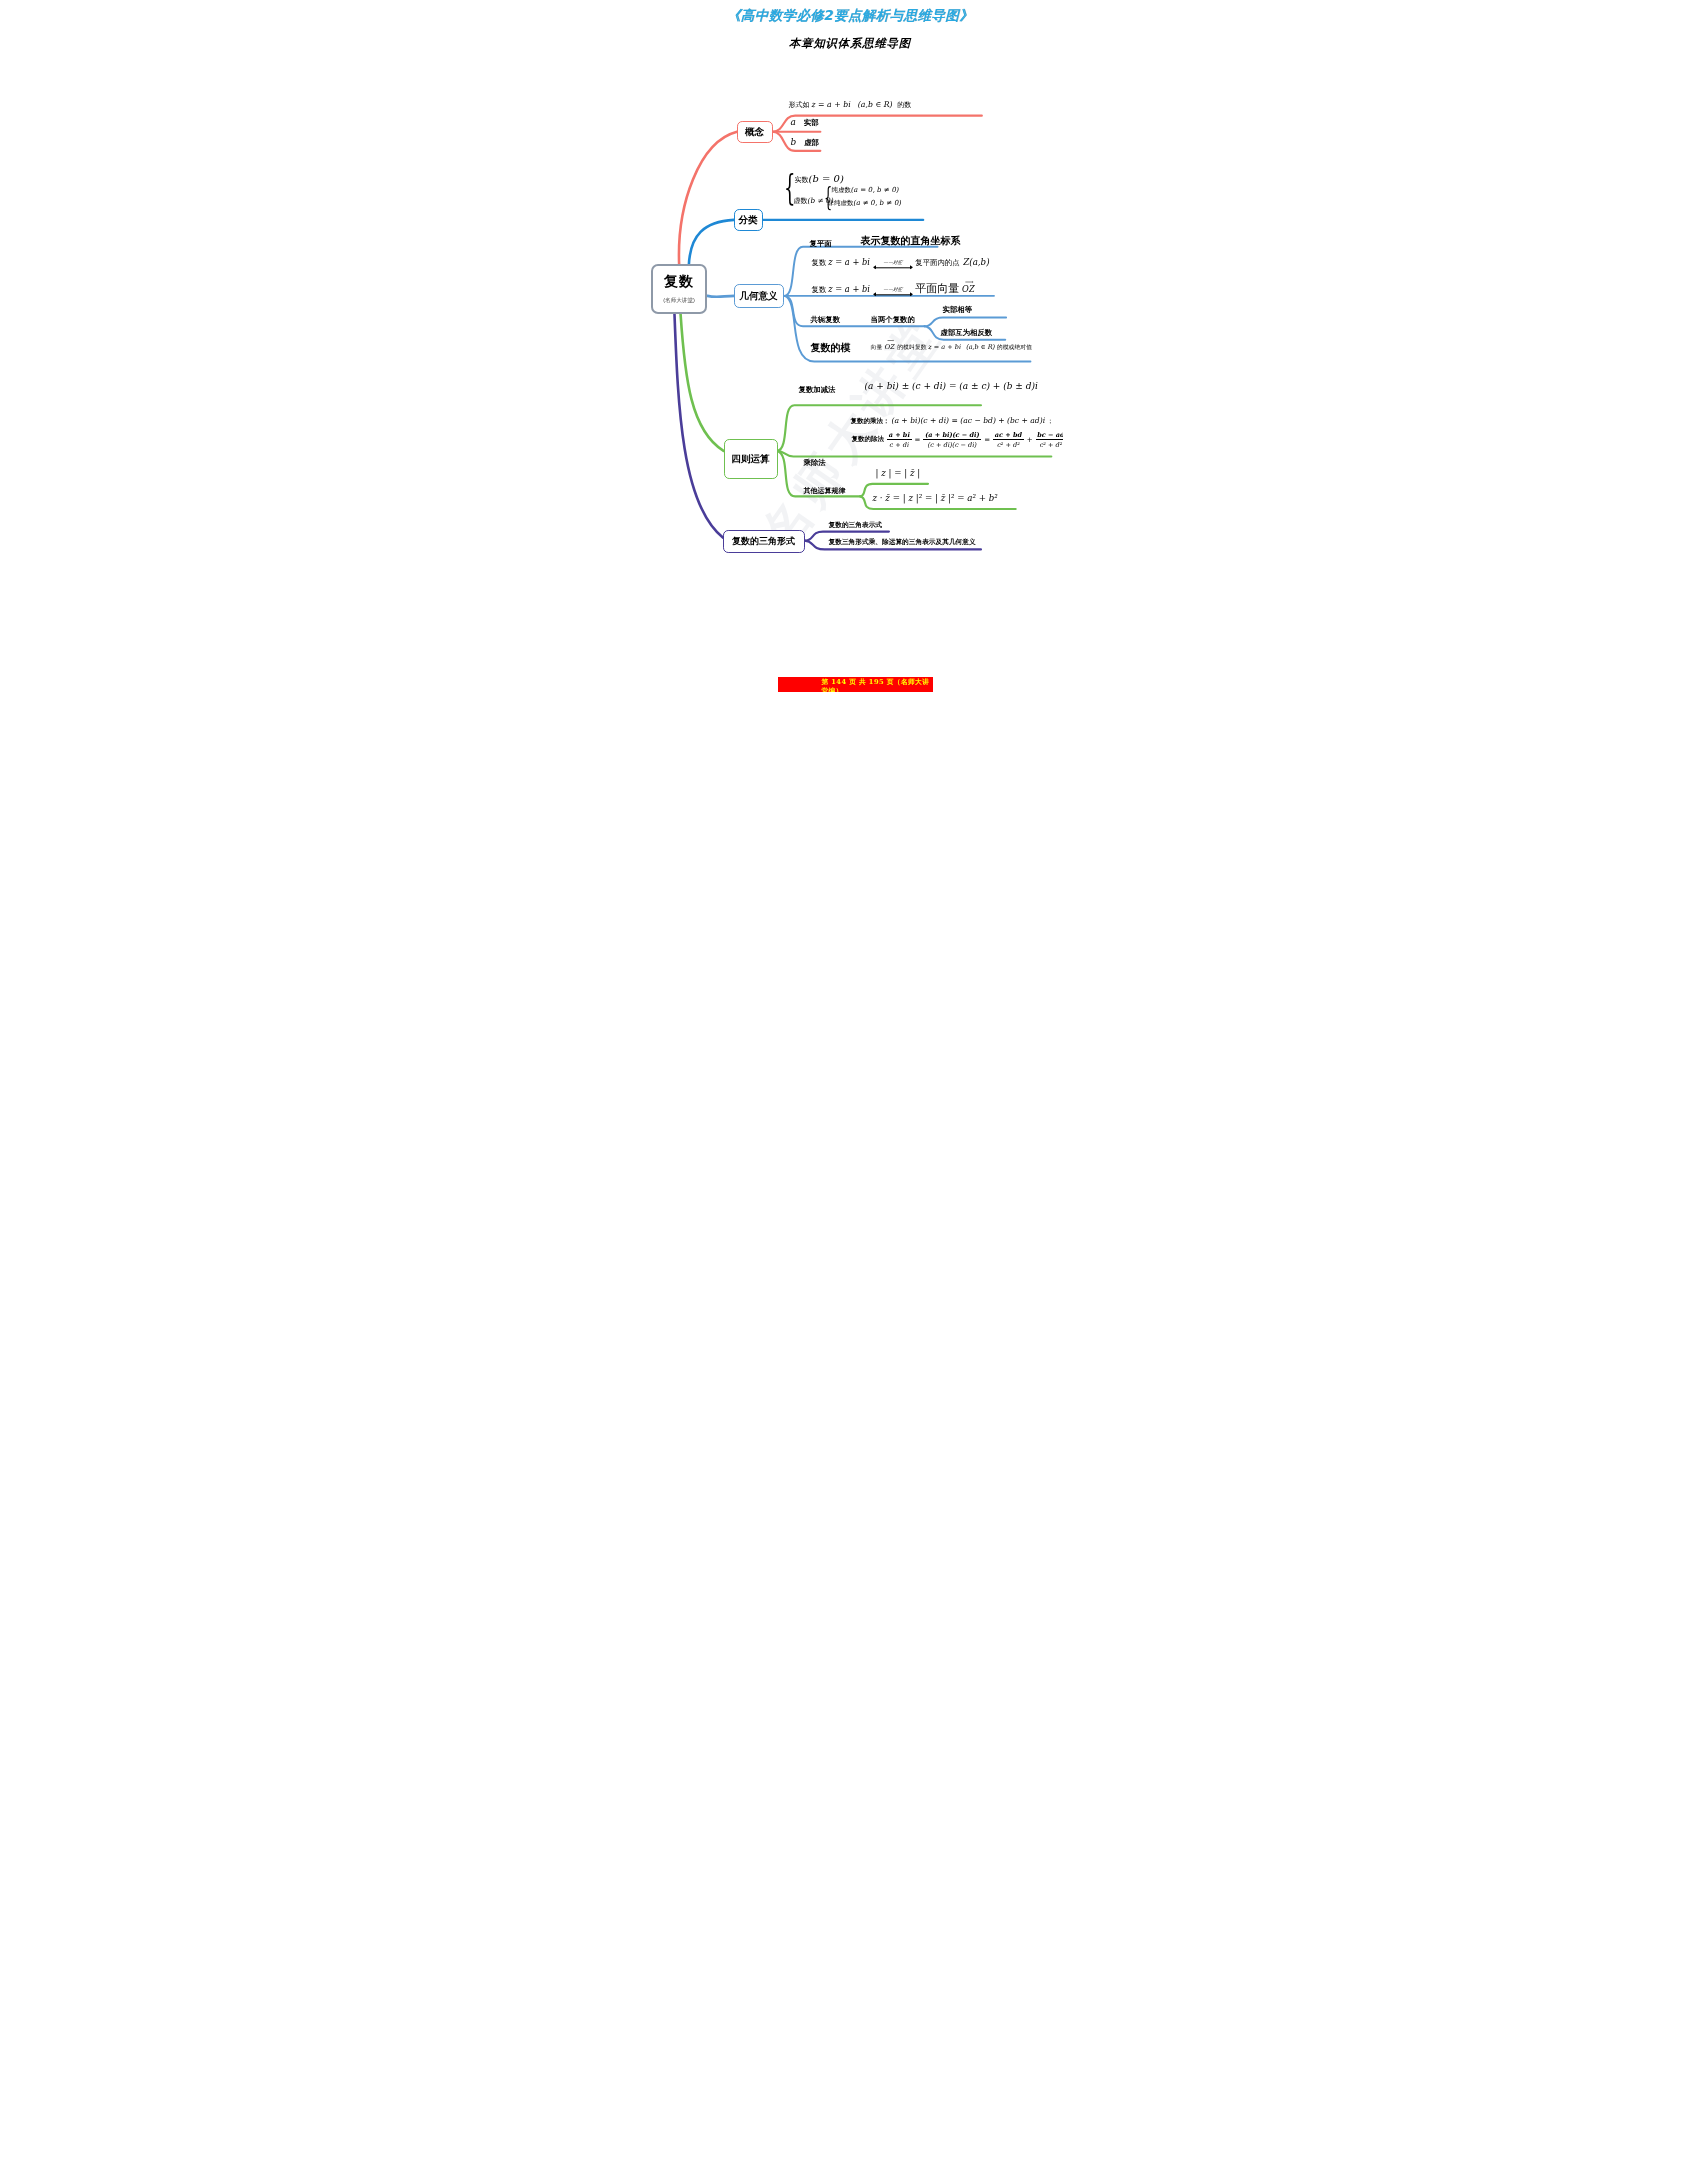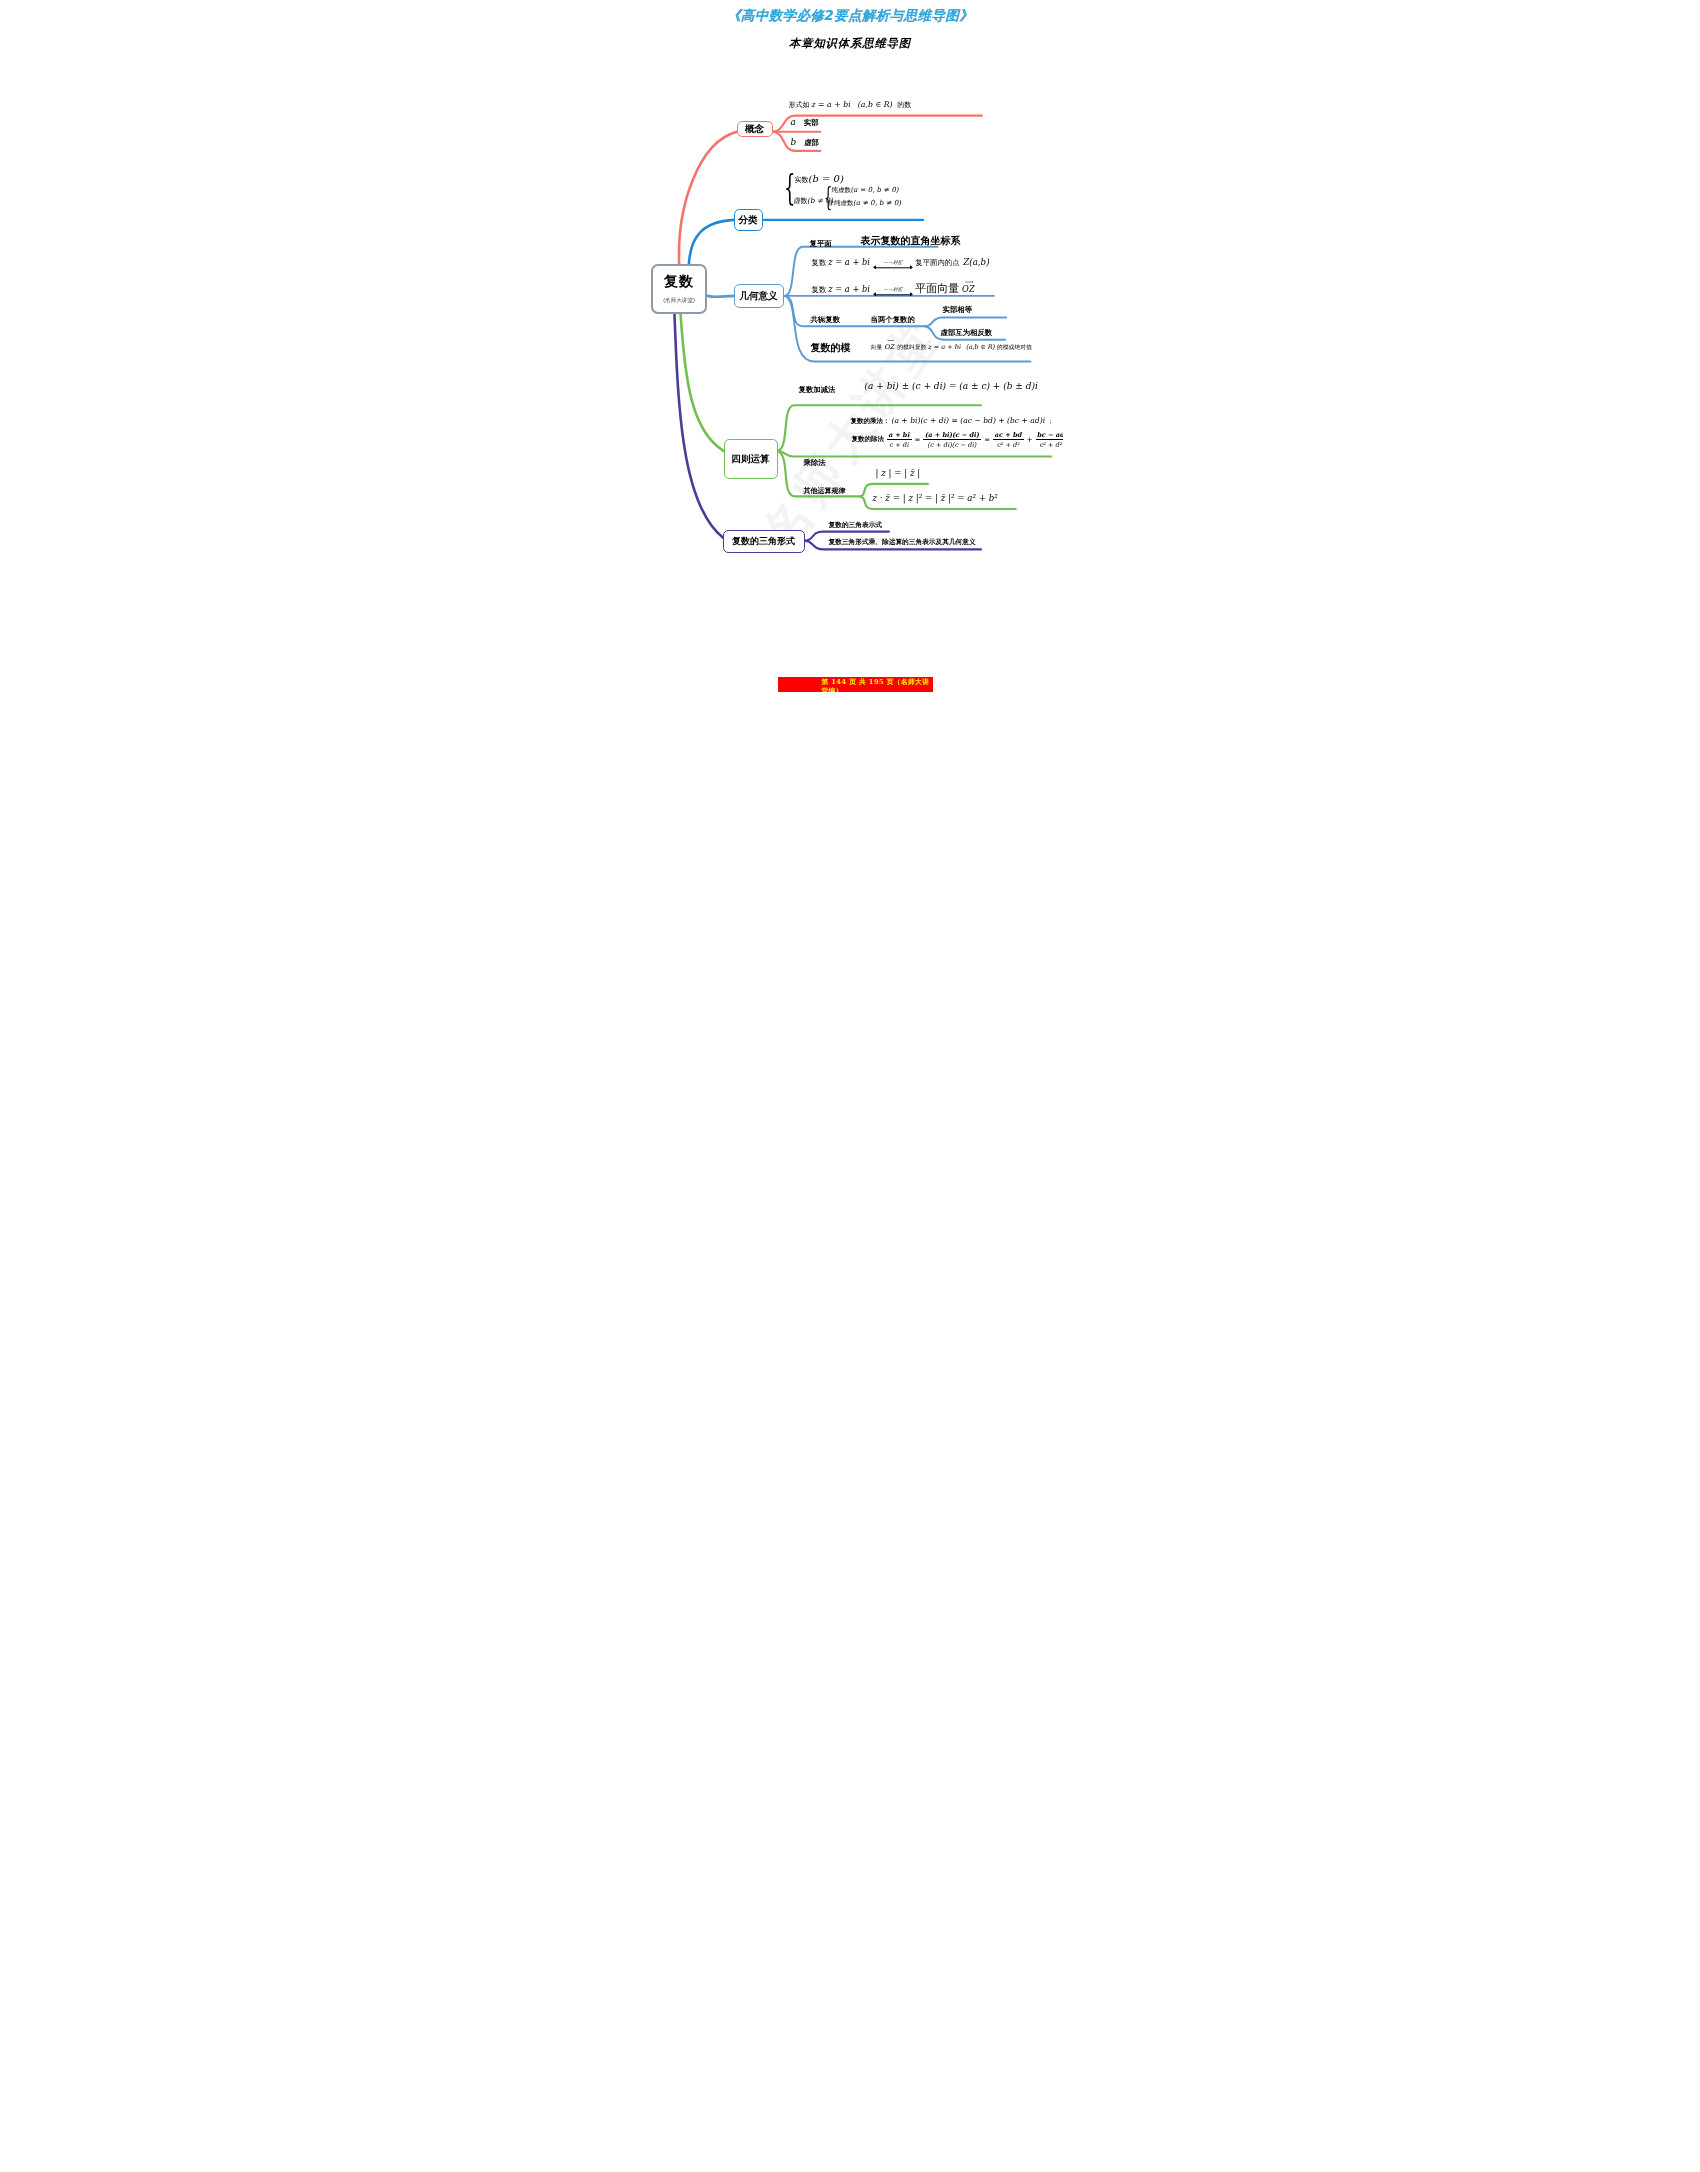--- a/index.html
+++ b/index.html
@@ -129,21 +129,21 @@
   <div class="title">《高中数学必修2要点解析与思维导图》</div>
   <div class="subtitle">本章知识体系思维导图</div>
 
   <div class="watermark">名师大讲堂</div>
 
   <div class="node node-center" style="left:13.5px;top:264px;width:56px;height:50px;">
     <span class="big">复数</span>
     <span class="small">(名师大讲堂)</span>
   </div>
 
-  <div class="node n-concept" style="left:99px;top:121px;width:36px;height:16px;">
+  <div class="node n-concept" style="left:99px;top:121px;width:36px;height:22px;">
     <span>概念</span>
   </div>
   <div class="row" style="left:151px;top:100px;font-size:7px;">
     <span class="kai">形式如</span>
     <span class="m" style="font-size:7.8px;">z = a + bi</span>
     <span class="m" style="font-size:7.8px;margin-left:5.2px;">(a,b ∈ R)</span>
     <span class="kai" style="margin-left:2.6px;">的数</span>
   </div>
   <div class="row" style="left:153px;top:117px;">
     <span class="m" style="font-size:9px;">a</span>

